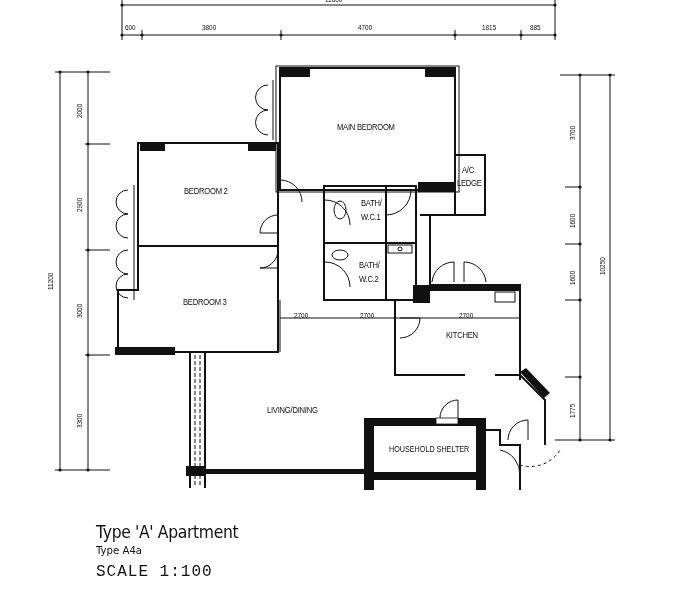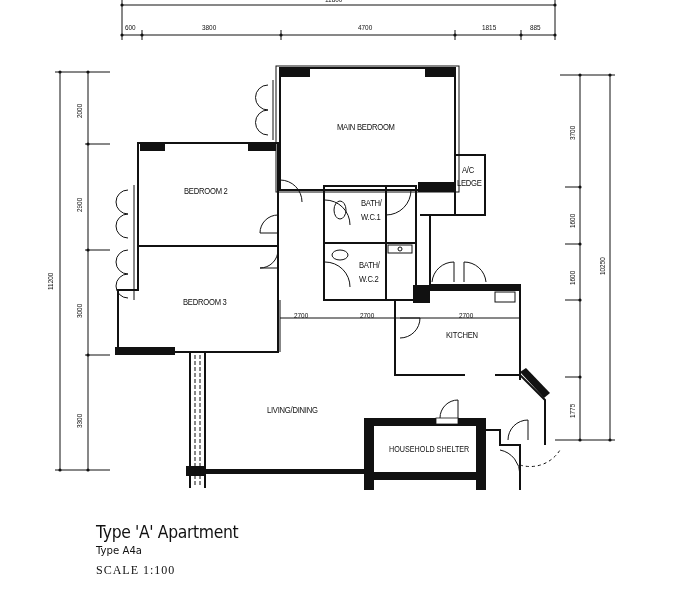--- a/index.html
+++ b/index.html
@@ -3,21 +3,21 @@
 <meta charset="utf-8">
 <style>
   html, body { margin:0; padding:0; background:#ffffff; }
   body { width:675px; height:600px; position:relative; overflow:hidden; font-family:"DejaVu Sans Condensed","DejaVu Sans", sans-serif; color:#111; }
   svg { position:absolute; left:0; top:0; }
   .lbl { position:absolute; font-size:9px; letter-spacing:-0.3px; color:#111; white-space:nowrap; font-family:"Liberation Sans Narrow","Liberation Sans", sans-serif; transform:scaleX(0.85); transform-origin:left center; }
   .dim { position:absolute; font-size:8px; color:#111; white-space:nowrap; font-family:"Liberation Sans", sans-serif; transform:scaleX(0.8); transform-origin:left center; }
   .vdim { position:absolute; font-size:8px; color:#111; white-space:nowrap; font-family:"Liberation Sans", sans-serif; transform:rotate(-90deg) scaleX(0.8); transform-origin:left top; }
   .title { position:absolute; left:96px; top:522px; font-size:17px; font-family:"DejaVu Sans", sans-serif; letter-spacing:-0.4px; transform:scaleX(0.92); transform-origin:left center; }
   .subtitle { position:absolute; left:96px; top:544px; font-size:11px; font-family:"DejaVu Sans", sans-serif; transform:scaleX(0.92); transform-origin:left center; }
-  .scale { position:absolute; left:96px; top:563px; font-size:12px; font-family:Liberation Serif, serif; letter-spacing:1px; }
+  .scale { position:absolute; left:96px; top:563px; font-size:16px; font-family:Liberation Mono, monospace; letter-spacing:1px; }
   .shelter-lbl { position:absolute; font-size:9px; font-family:"Liberation Sans", sans-serif; transform:scaleX(0.8); transform-origin:left center; }
 </style>
 </head>
 <body>
 
 <svg width="675" height="600" viewBox="0 0 675 600">
   <g stroke="#111" fill="none" stroke-width="1">
 
     <line x1="122" y1="5" x2="555" y2="5"></line>
     <line x1="122" y1="0" x2="122" y2="40"></line>

